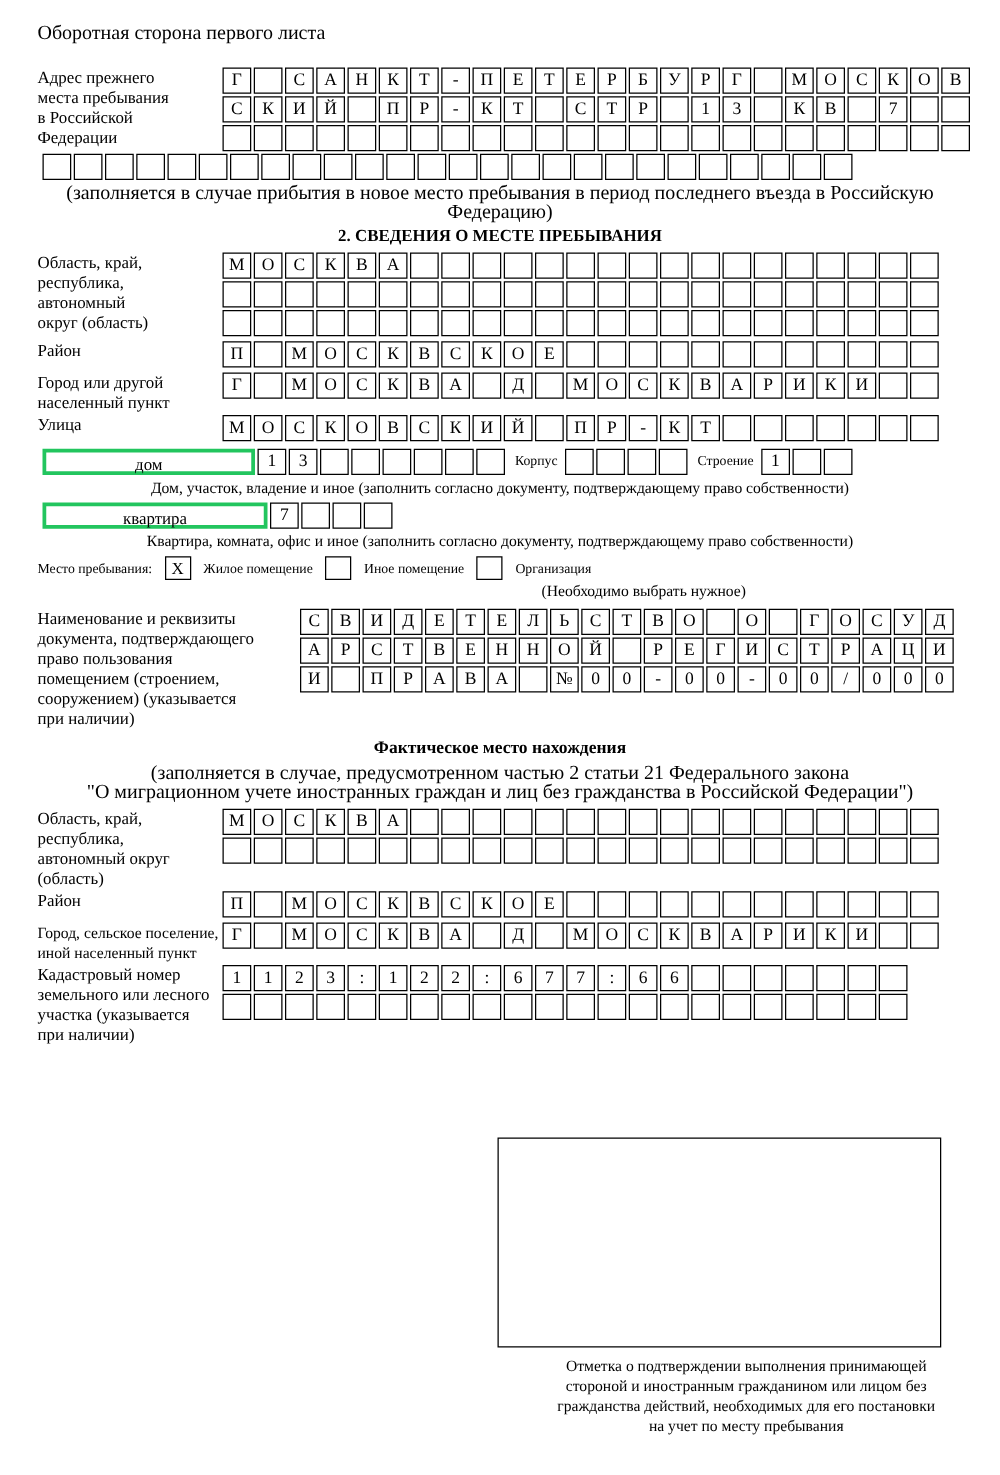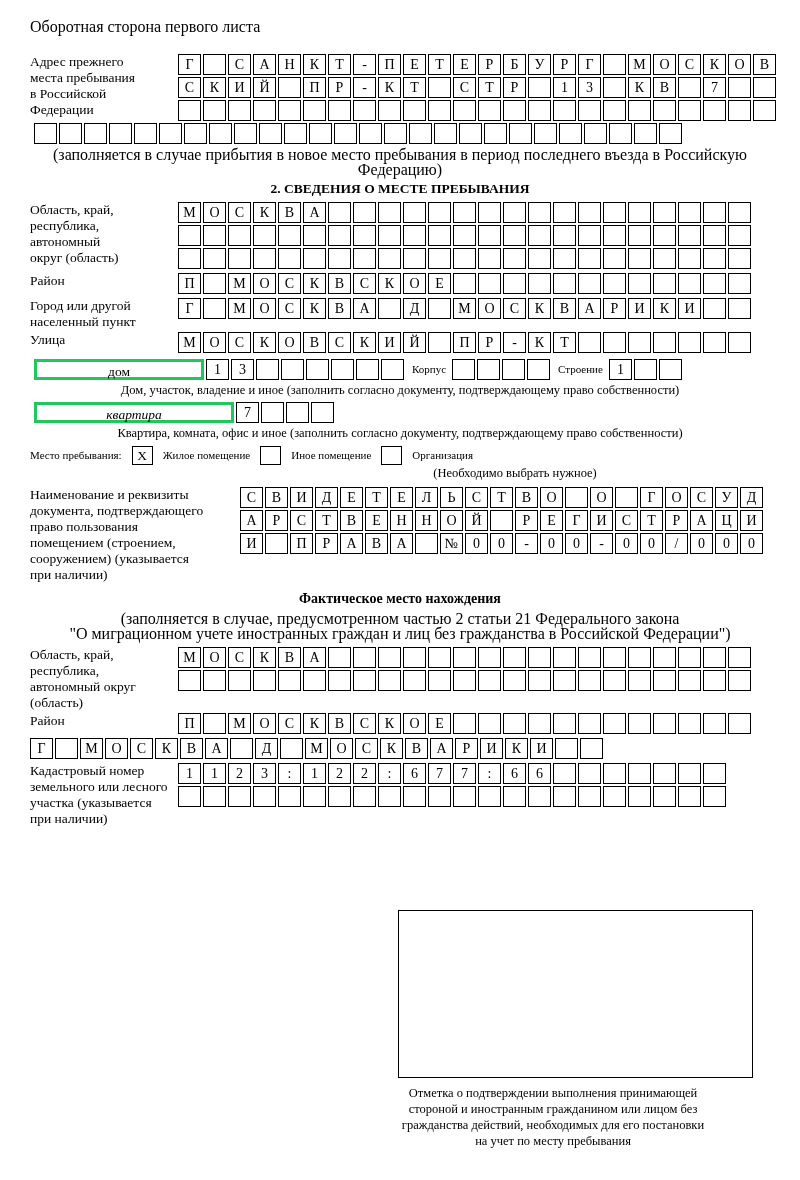--- a/index.html
+++ b/index.html
@@ -444,21 +444,21 @@
     <div class="inline-lbl">Строение</div>
     <div id="stroenie-value-grid" style="display:flex;">
         <div class="bx">1</div>
         <div class="bx"></div>
         <div class="bx"></div>
       </div>
   </div>
   <div class="caption" style="margin-top:3px;">Дом, участок, владение и иное (заполнить согласно документу, подтверждающему право собственности)</div>
 
   <div class="row" style="margin-top:4px; margin-left:4px;">
-    <div class="wide-cell" style="width:200px;font-style:italic;">квартира</div>
+    <div class="wide-cell" style="width:180px;">квартира</div>
     <div id="flat-value-grid" style="display:flex;">
         <div class="bx">7</div>
         <div class="bx"></div>
         <div class="bx"></div>
         <div class="bx"></div>
       </div>
   </div>
   <div class="caption" style="margin-top:3px;">Квартира, комната, офис и иное (заполнить согласно документу, подтверждающему право собственности)</div>
 
   <div style="margin-top:4px;">
@@ -644,20 +644,24 @@
           <div class="bx"></div>
           <div class="bx"></div>
           <div class="bx"></div>
           <div class="bx"></div>
           <div class="bx"></div>
         </div>
       </div>
   </div>
 
   <div class="row mt2">
+    <div class="lbl-col">
+      <div style="font-size:12.5px;">Город, сельское поселение,</div>
+      <div style="font-size:12.5px;">иной населенный пункт</div>
+    </div>
     <div id="actual-city-grid">
         <div class="brow">
           <div class="bx">Г</div>
           <div class="bx"></div>
           <div class="bx">М</div>
           <div class="bx">О</div>
           <div class="bx">С</div>
           <div class="bx">К</div>
           <div class="bx">В</div>
           <div class="bx">А</div>
@@ -733,20 +737,20 @@
           <div class="bx"></div>
           <div class="bx"></div>
           <div class="bx"></div>
           <div class="bx"></div>
           <div class="bx"></div>
         </div>
       </div>
   </div>
 
   <div class="bigbox" style="position:absolute; left:398px; top:910px; width:355px; height:168px;"></div>
-  <div style="position:absolute; left:373px; top:1085px; width:360px;">
+  <div style="position:absolute; left:417px; top:1085px; width:360px;">
     <div class="footnote">Отметка о подтверждении выполнения принимающей</div>
     <div class="footnote">стороной и иностранным гражданином или лицом без</div>
     <div class="footnote">гражданства действий, необходимых для его постановки</div>
     <div class="footnote">на учет по месту пребывания</div>
   </div>
 
 </div>
 
 </body></html>

